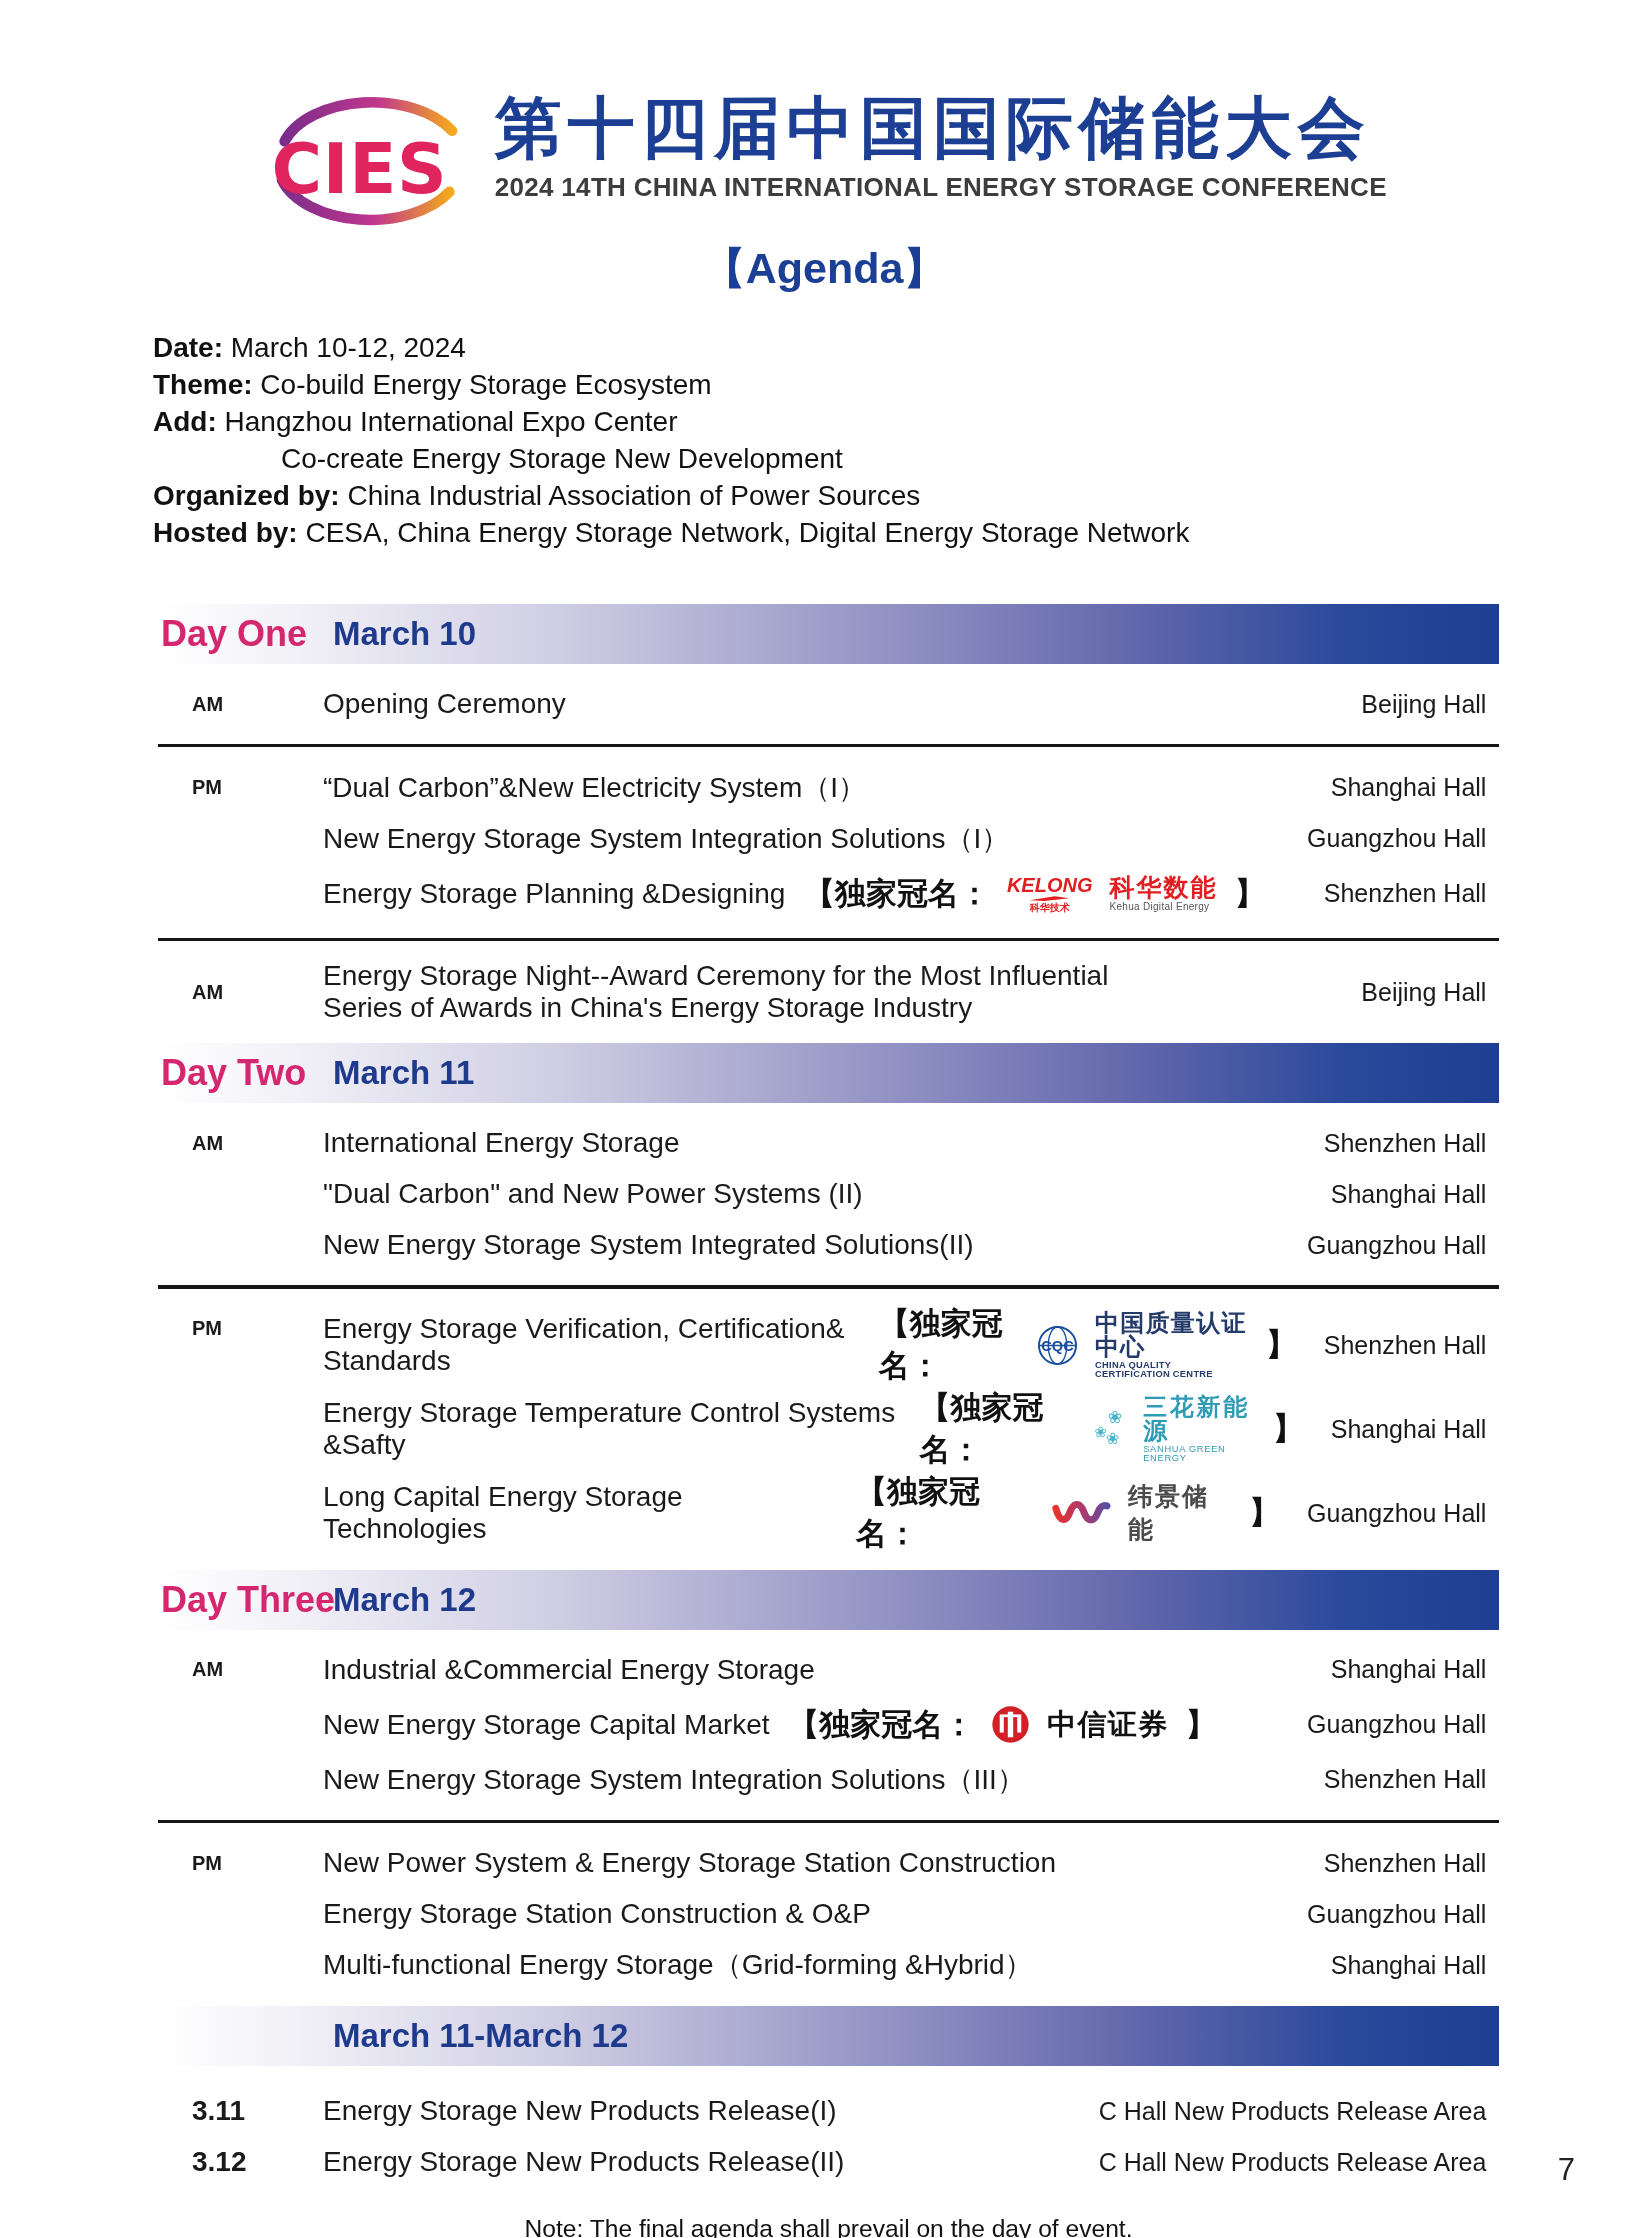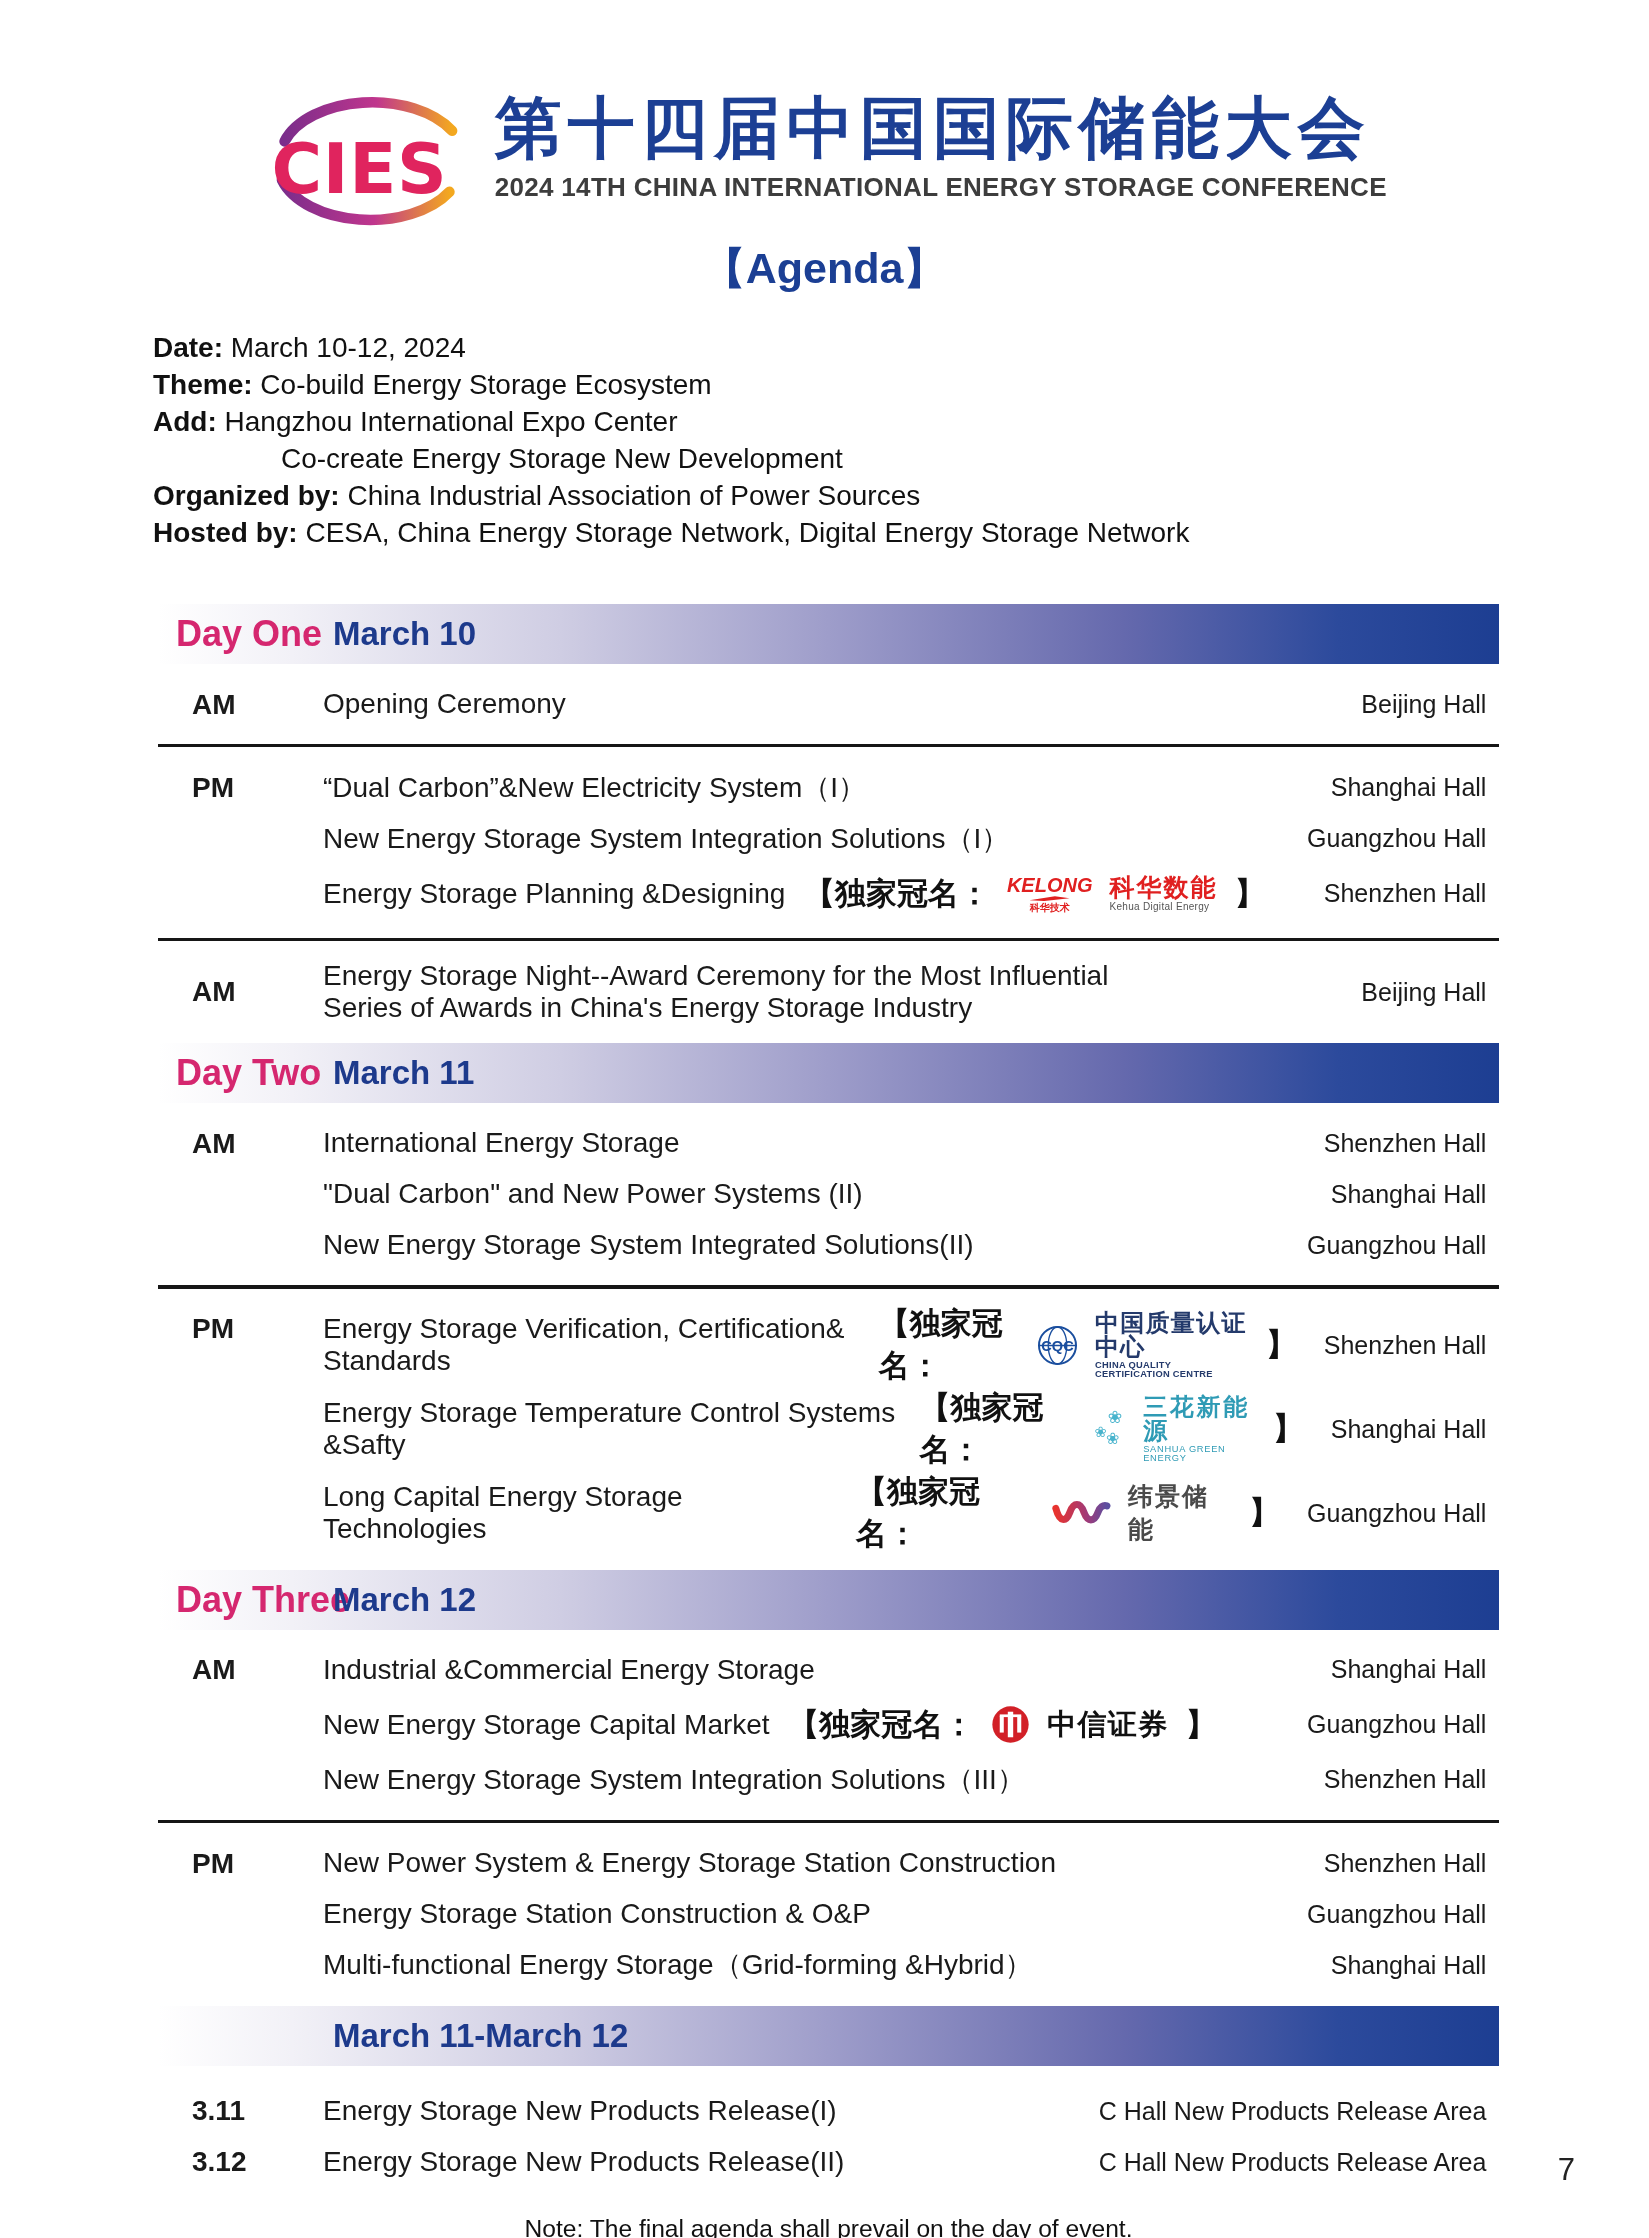--- a/index.html
+++ b/index.html
@@ -24,32 +24,32 @@
   .info{margin:31px 0 0 153px;font-size:28px;line-height:37px;color:#111;}
   .info b{font-weight:700;}
   .info .indent{margin-left:128px;}
   
   .content{margin-left:158px;width:1341px;}
   .banner{
     height:60px;position:relative;margin-top:0;
     background:linear-gradient(90deg,#ffffff 0%,#f2f1f7 10%,#cfcde3 30%,#9e9dca 50%,#6569ad 72%,#2c4a9c 88%,#1d3e92 100%);
   }
   .banner .day{
-    position:absolute;left:18px;top:50%;transform:translateY(-50%);
+    position:absolute;left:3px;top:50%;transform:translateY(-50%);
     font-size:36px;font-weight:700;color:#d5276f;white-space:nowrap;
   }
   .banner .bdate{
     position:absolute;left:175px;top:50%;transform:translateY(-50%);
     font-size:33px;font-weight:700;color:#1d3a8c;white-space:nowrap;
   }
   .mt80{margin-top:53px;}
   .group{display:flex;padding:14.6px 0;}
   .group .time{
     width:165px;flex:0 0 165px;box-sizing:border-box;padding-left:34px;
-    font-size:28px;font-weight:700;line-height:51px;
+    font-size:20px;font-weight:700;line-height:51px;
   }
   .group .time.center{align-self:center;line-height:normal;}
   .rows{flex:1;display:flex;flex-direction:column;}
   .srow{display:flex;align-items:center;min-height:51px;padding-right:12.6px;}
   .srow.tall{min-height:59px;}
   .srow .title{flex:1;display:flex;align-items:center;font-size:28px;padding-right:27px;}
   .srow .title .wrap{max-width:805px;line-height:32px;display:inline-block;}
   .srow .hall{font-size:25px;white-space:nowrap;text-align:right;}
   .divider{height:3.3px;background:#161616;}
   

